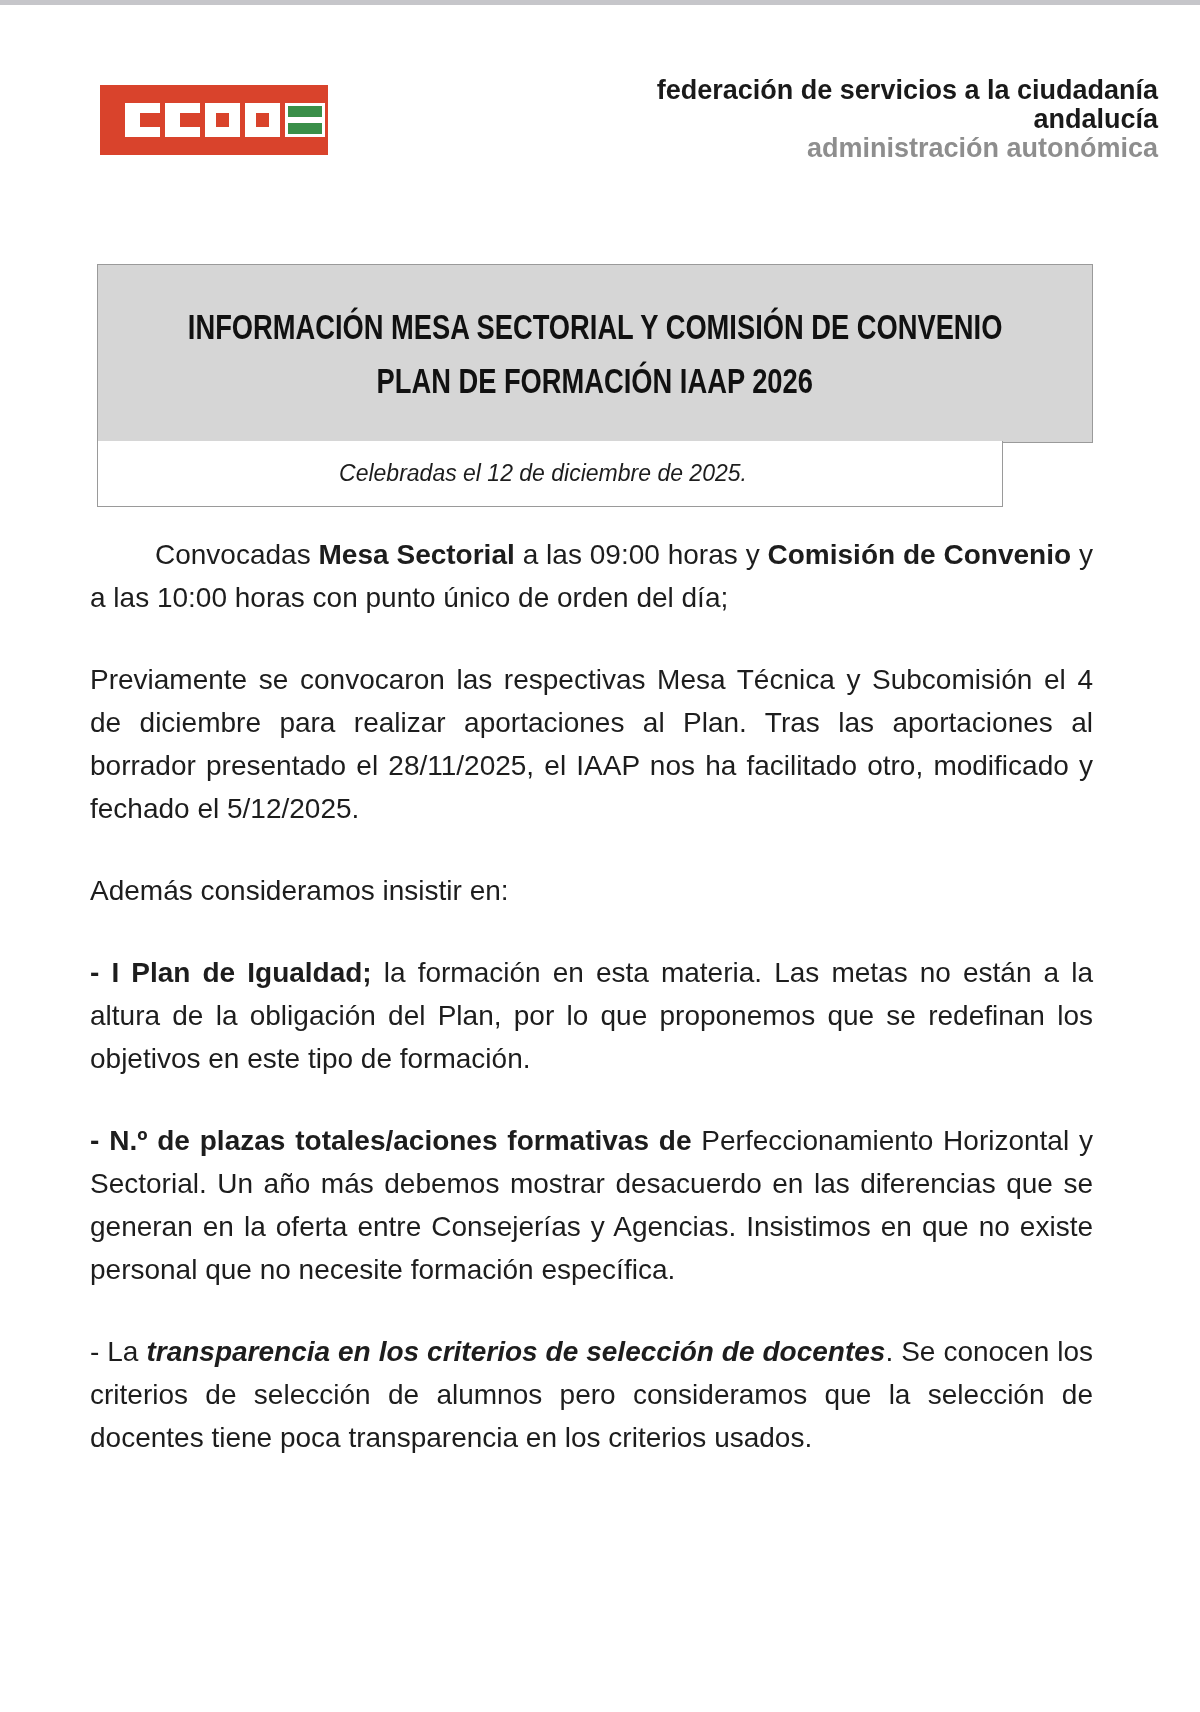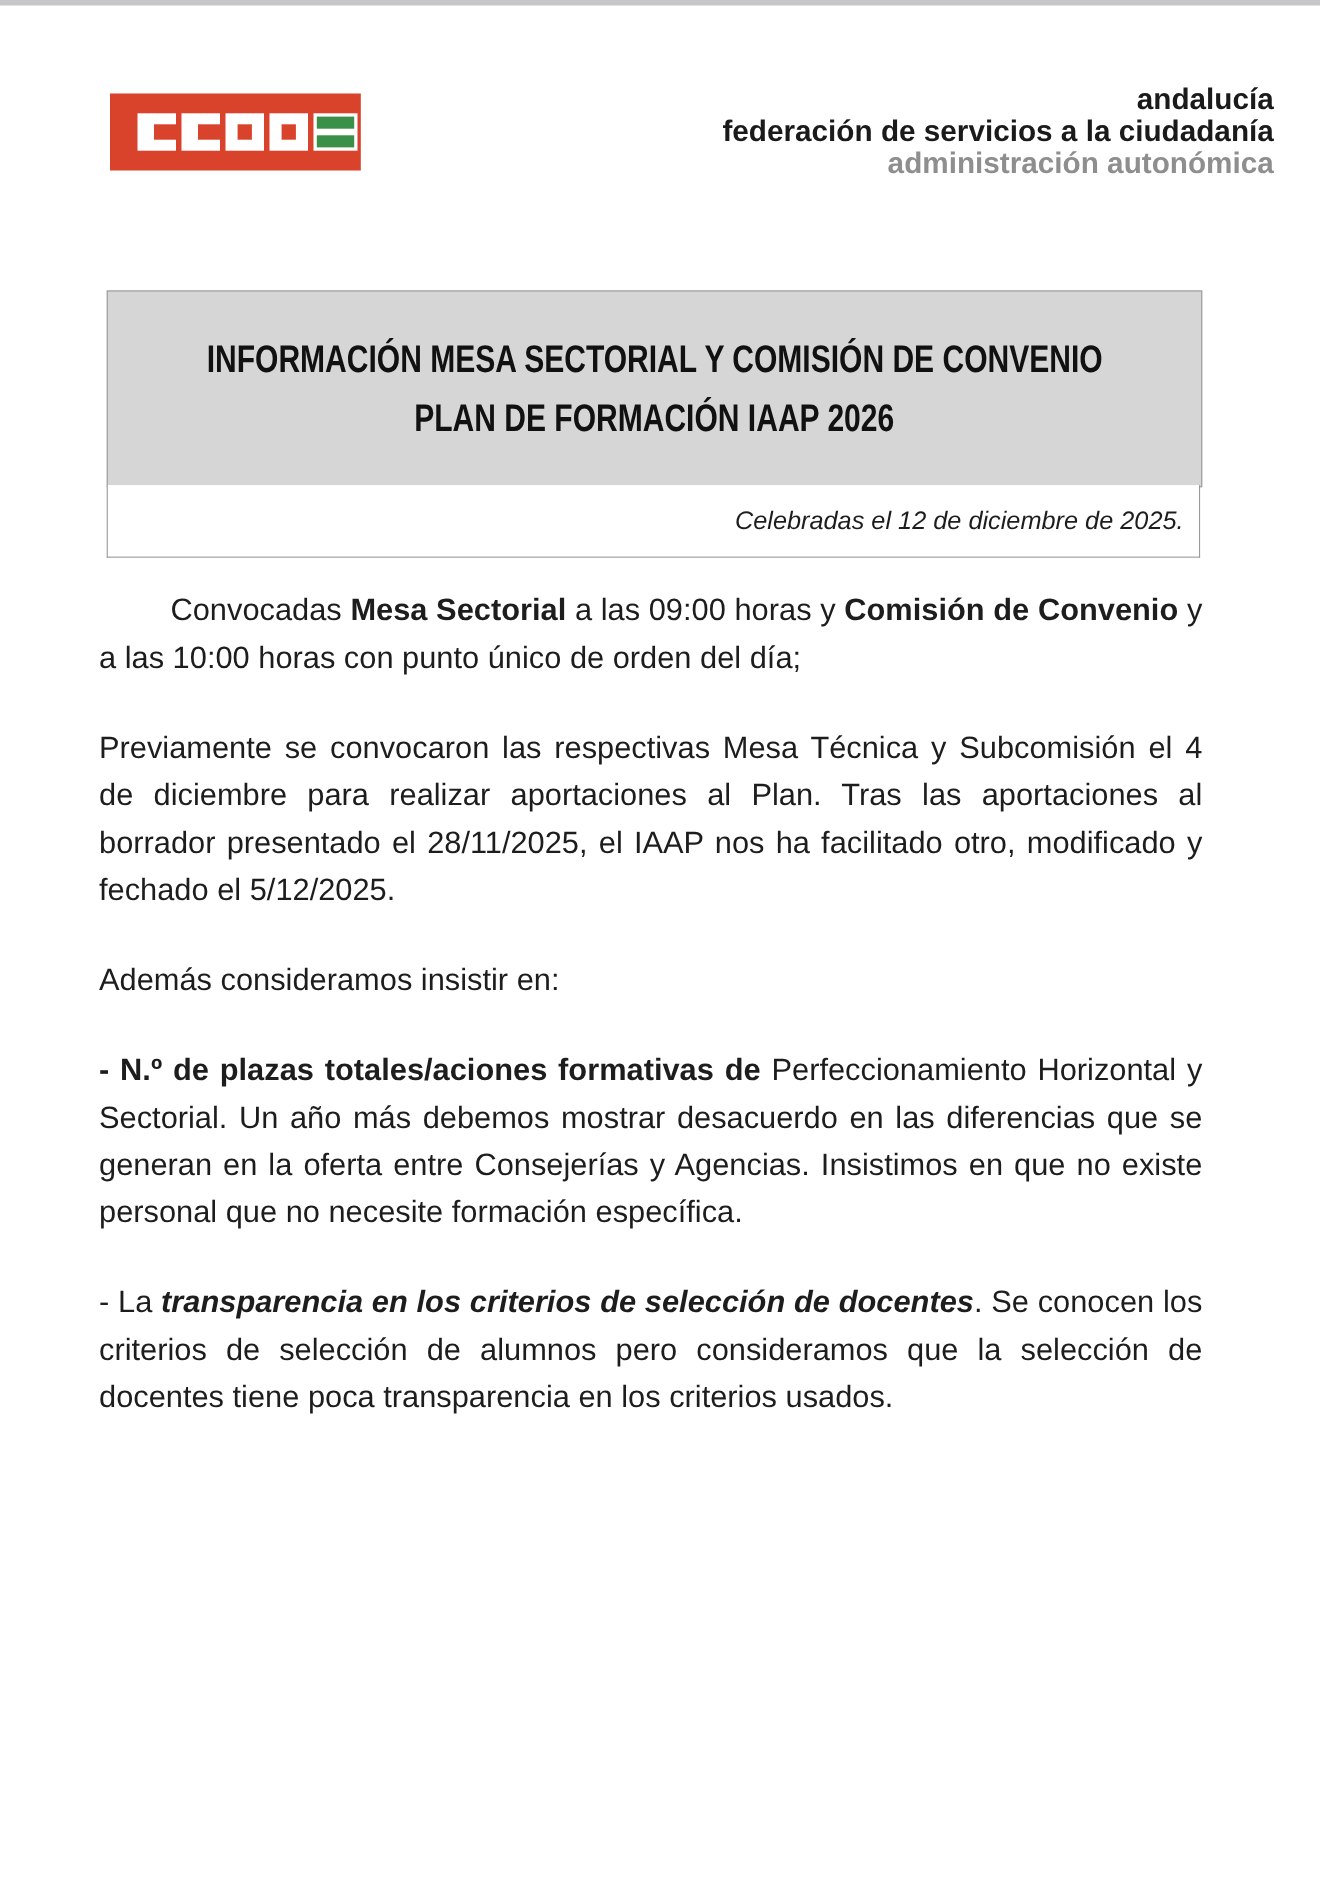--- a/index.html
+++ b/index.html
@@ -28,23 +28,23 @@
   .org{position:absolute;top:76px;right:42px;text-align:right;
        font-weight:bold;font-size:27px;line-height:29px;color:#1a1a1a;}
   .org .muted{color:#8e8e8e;text-align:right;}
 
   
   .title-box{position:absolute;left:97px;top:264px;width:994px;height:177px;
        background:#d6d6d6;border:1px solid #9a9a9a;
        display:flex;flex-direction:column;justify-content:center;align-items:center;}
   .title-line{font-weight:bold;font-size:35px;line-height:54px;color:#111;
        white-space:nowrap;transform:scaleX(0.78);transform-origin:center;}
-  .date-box{position:absolute;left:97px;top:441px;width:994px;height:66px;
+  .date-box{position:absolute;left:97px;top:441px;width:906px;height:66px;
        background:#ffffff;border:1px solid #9a9a9a;border-top:none;box-sizing:border-box;
-       display:flex;align-items:center;justify-content:flex-end;padding-right:14px;}
+       display:flex;align-items:center;justify-content:center;padding-right:14px;}
   .date-text{font-style:italic;font-size:23px;color:#1d1d1d;}
 
   
   .body-text{position:absolute;left:90px;right:107px;top:533px;}
   .body-text p{margin:0 0 39px 0;font-size:28px;line-height:43px;
        text-align:justify;color:#1d1d1d;}
   .body-text p.indent{text-indent:65px;}
   .b{font-weight:bold;}
   .bi{font-weight:bold;font-style:italic;}
 </style>
@@ -55,33 +55,34 @@
 
 <div class="logo" aria-label="CCOO">
   <div class="glyph c1"></div>
   <div class="glyph c2"></div>
   <div class="glyph o1"></div>
   <div class="glyph o2"></div>
   <div class="glyph flag"></div>
 </div>
 
 <div class="org">
+  <div>federación de servicios a la ciudadanía</div>
   <div>andalucía</div>
-  <div>federación de servicios a la ciudadanía</div>
   <div class="muted">administración autonómica</div>
 </div>
 
 <div class="title-box">
   <div class="title-line">INFORMACIÓN MESA SECTORIAL Y COMISIÓN DE CONVENIO</div>
   <div class="title-line">PLAN DE FORMACIÓN IAAP 2026</div>
 </div>
 
 <div class="date-box">
   <span class="date-text">Celebradas el 12 de diciembre de 2025.</span>
 </div>
 
 <div class="body-text">
     <p class="indent"><span>Convocadas </span><span class="b">Mesa Sectorial</span><span> a las 09:00 horas y </span><span class="b">Comisión de Convenio</span><span> y a las 10:00 horas con punto único de orden del día;</span></p>
     <p><span>Previamente se convocaron las respectivas Mesa Técnica y Subcomisión el 4 de diciembre para realizar aportaciones al Plan. Tras las aportaciones al borrador presentado el 28/11/2025, el IAAP nos ha facilitado otro, modificado y fechado el 5/12/2025.</span></p>
     <p><span>Además consideramos insistir en:</span></p>
+    <p><span class="b">- I Plan de Igualdad;</span><span> la formación en esta materia. Las metas no están a la altura de la obligación del Plan, por lo que proponemos que se redefinan los objetivos en este tipo de formación.</span></p>
     <p><span class="b">- N.º de plazas totales/aciones formativas de</span><span> Perfeccionamiento Horizontal y Sectorial. Un año más debemos mostrar desacuerdo en las diferencias que se generan en la oferta entre Consejerías y Agencias. Insistimos en que no existe personal que no necesite formación específica.</span></p>
     <p><span>- La </span><span class="bi">transparencia en los criterios de selección de docentes</span><span>. Se conocen los criterios de selección de alumnos pero consideramos que la selección de docentes tiene poca transparencia en los criterios usados.</span></p>
   </div>
 
 </body></html>

